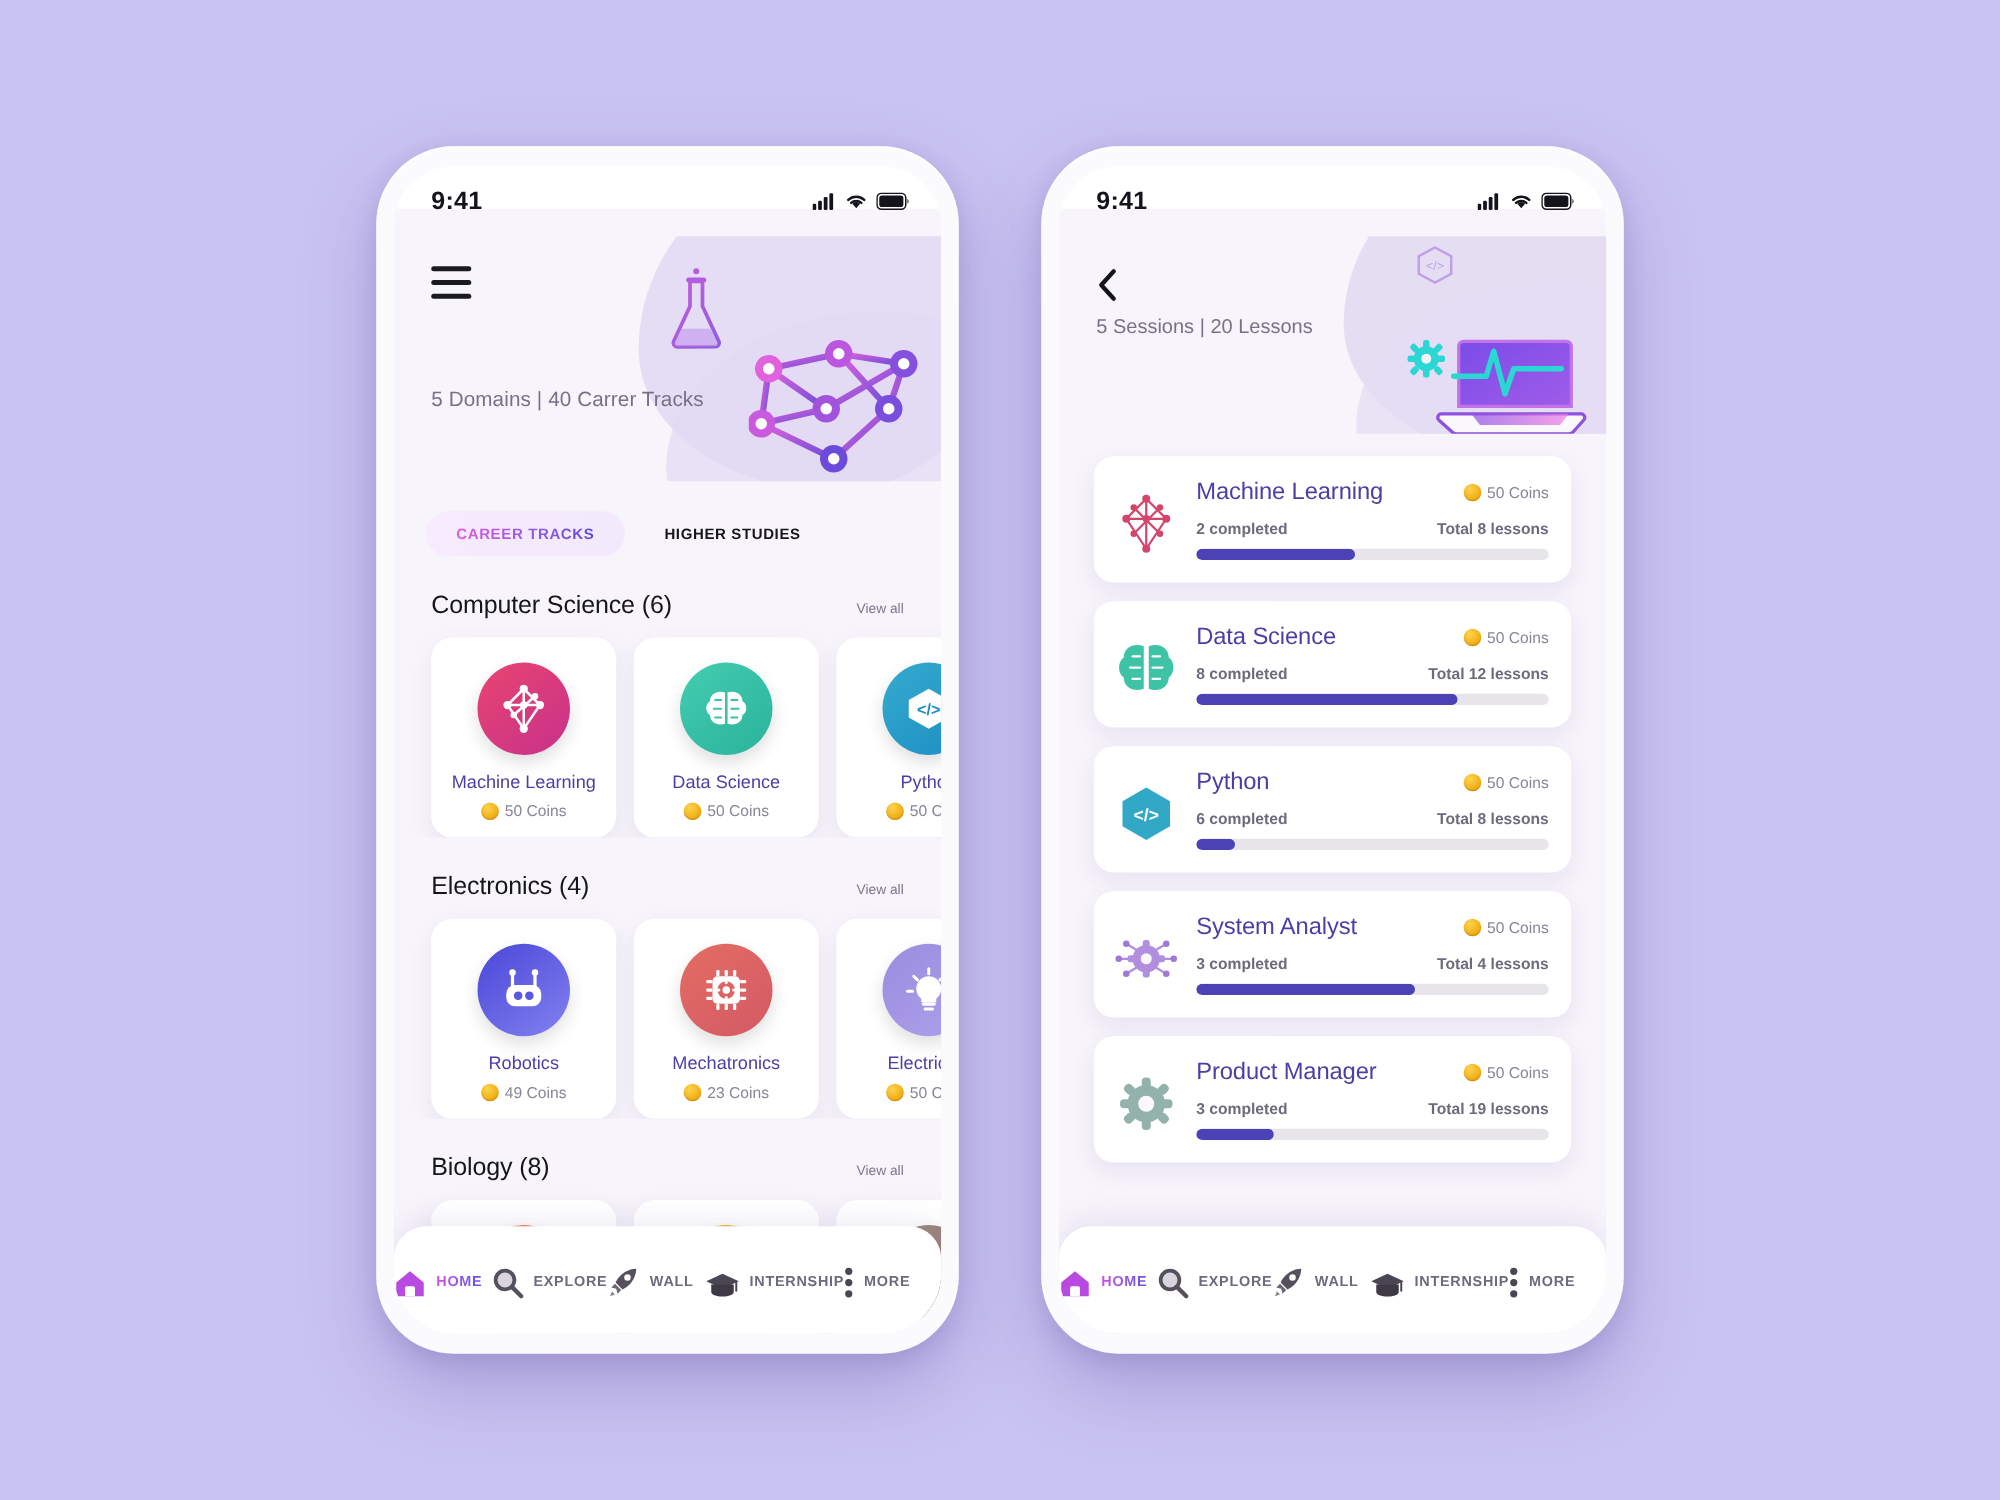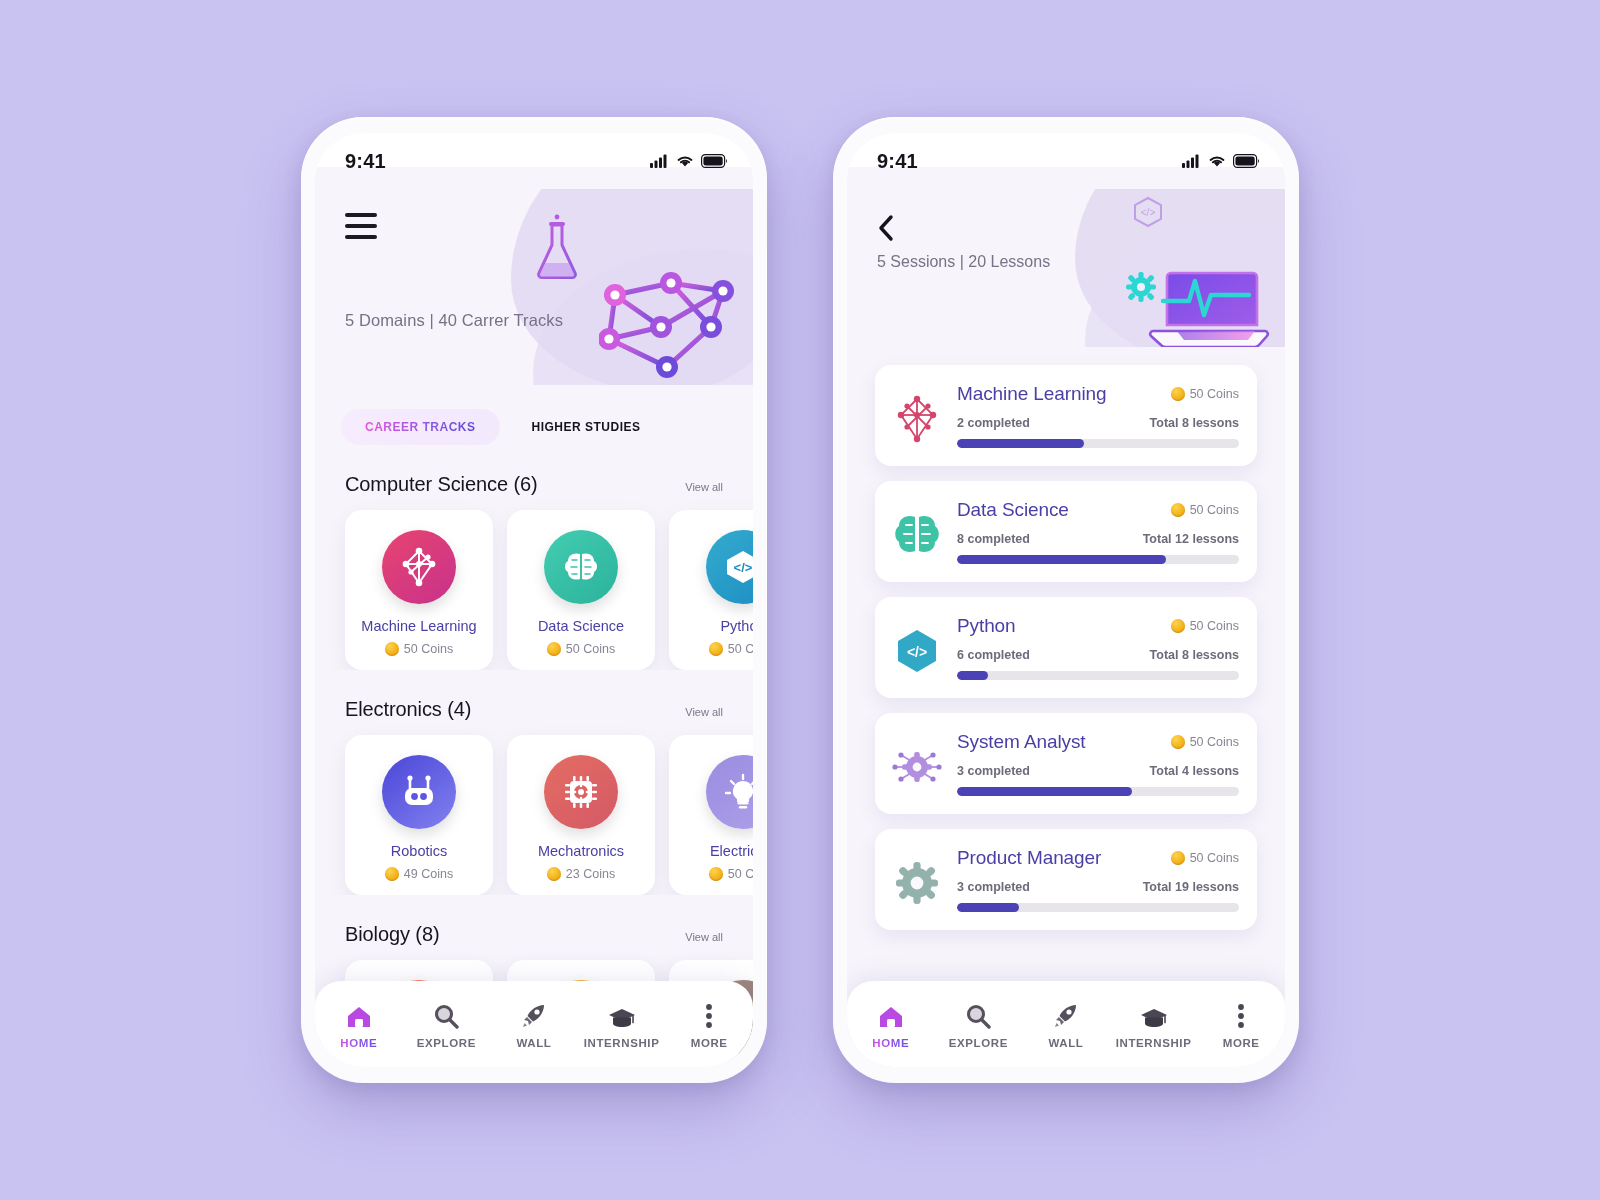--- a/index.html
+++ b/index.html
@@ -210,21 +210,21 @@
     left: 0; right: 0; bottom: 0;
     height: 86px;
     background: #fff;
     border-radius: 26px 26px 48px 48px;
     display: flex; align-items: center;
     box-shadow: 0 -5px 22px rgba(120,104,170,.12);
     z-index: 20;
   }
   .navitem {
     flex: 1;
-    display: flex; flex-direction: column;
+    display: flex; 
     align-items: center; gap: 8px;
     cursor: pointer;
     padding-top: 4px;
   }
   .navlabel {
     font-size: 11.5px; font-weight: bold; letter-spacing: .6px;
     color: #6f6a79;
   }
   .navitem.active .navlabel {
     background: linear-gradient(90deg,#d44de6 0%, #8b57e8 55%, #6d4fe0 100%);

